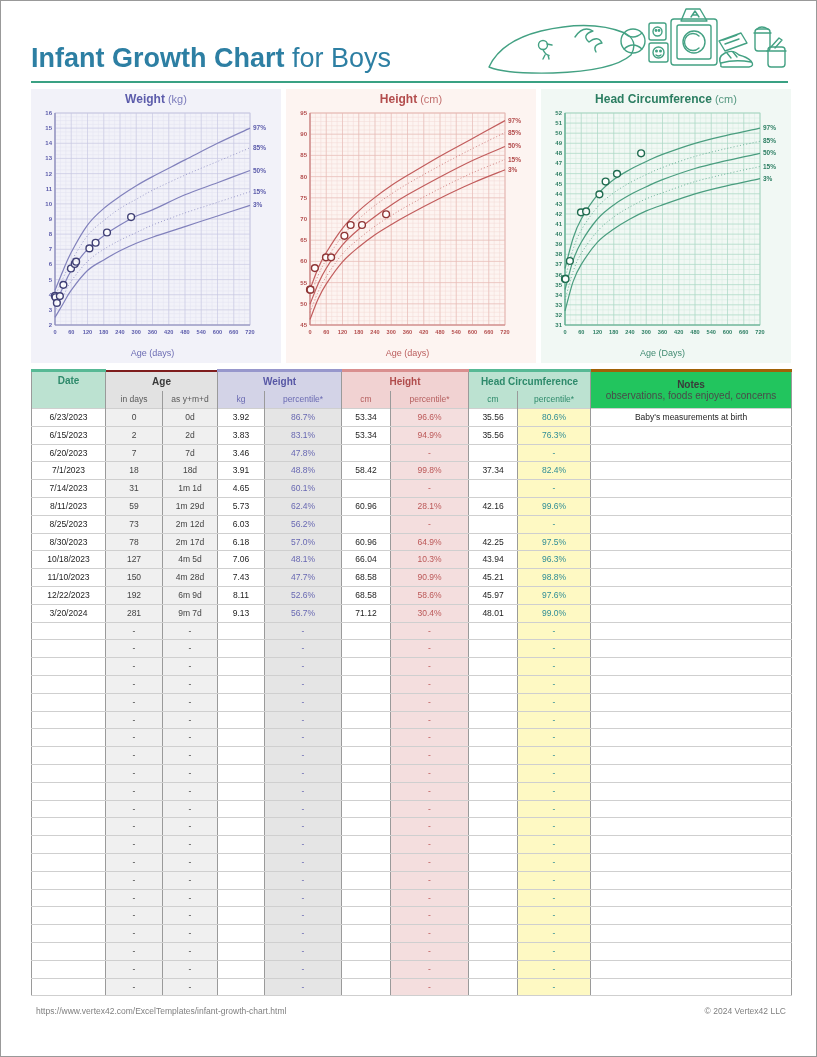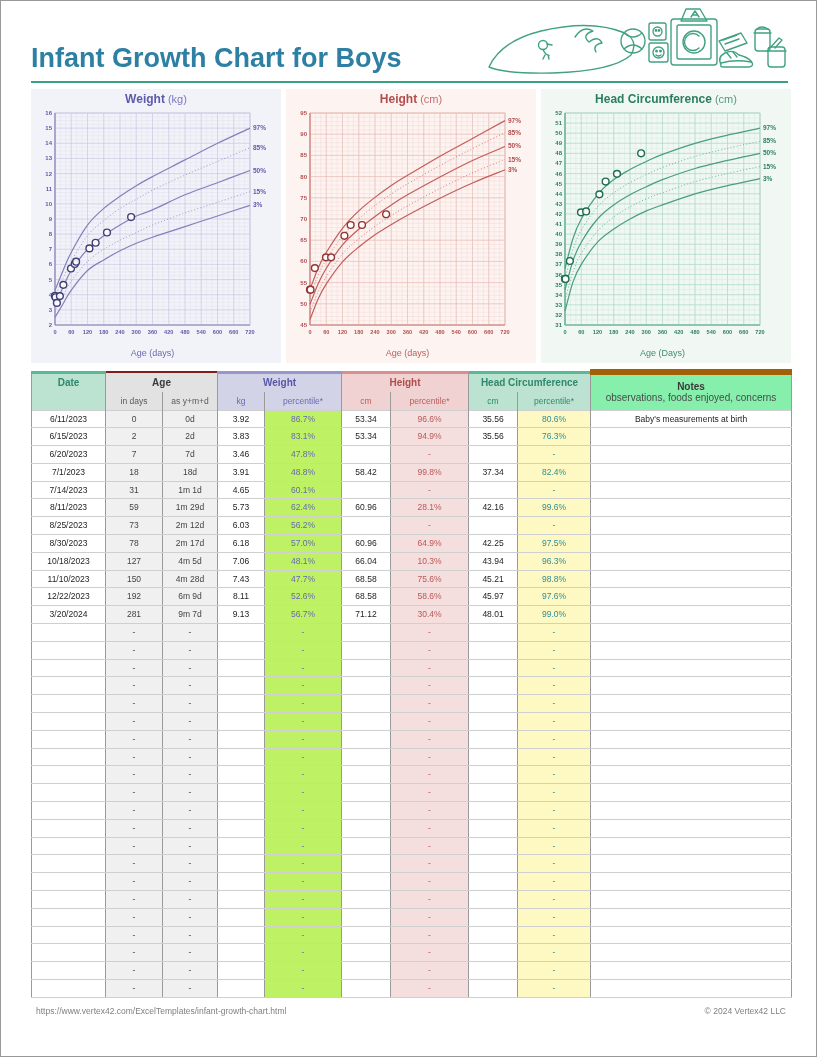--- a/index.html
+++ b/index.html
@@ -9,21 +9,21 @@
     border:1px solid #999; font-family:"Liberation Sans", sans-serif; overflow:hidden;
   }
   
   .header {
     margin:26px 28px 0 30px; height:56px;
     display:flex; justify-content:space-between; align-items:flex-end;
     border-bottom:2px solid #3aa183; padding-bottom:2px;
   }
   .page-title { font-size:27px; color:#2d7fa3; line-height:30px; white-space:nowrap; padding-bottom:6px;}
   .page-title .t-bold { font-weight:bold; }
-  .page-title .t-rest { font-weight:bold; }
+  .page-title .t-rest { font-weight:normal; }
   .toys { width:305px; height:72px; flex:0 0 auto; }
   
   .charts-row { margin:6px 27px 0 30px; display:flex; gap:5px; }
   .chart-panel { width:250px; height:274px; }
   .chart-panel svg { display:block; width:250px; height:274px; }
   svg text { font-family:"Liberation Sans", sans-serif; }
   
   table.growth {
     width:760px; margin:6px 27px 0 30px; border-collapse:collapse; table-layout:fixed;
     border:1.5px solid #7a7a7a;
@@ -34,32 +34,32 @@
   }
   thead th { font-size:10px; padding:0; }
   thead tr.h1 th { height:20px; vertical-align:middle; }
   thead tr.h2 th { height:18px; font-size:8.5px; font-weight:normal; vertical-align:middle; }
   thead { border-bottom:1.5px solid #555; }
   th.g-date { background:#bce2d1; color:#2e8a6b; border-top:3px solid #57b995; vertical-align:top !important; padding-top:3px !important; }
   th.g-age  { background:#e2e2e2; color:#3a3a3a; border-top:2px solid #7f1d1d; }
   th.g-wt   { background:#d3d3e7; color:#5757a5; border-top:3px solid #9797cc; }
   th.g-ht   { background:#f1d2d2; color:#b04c4c; border-top:3px solid #d98f8f; }
   th.g-hc   { background:#bce2d1; color:#2e8a6b; border-top:3px solid #57b995; }
-  th.g-nt   { background:#86efac; color:#3a3a3a; border-top:6px solid #a16207; vertical-align:middle !important; }
+  th.g-nt   { background:#22c55e; color:#3a3a3a; border-top:3px solid #a16207; vertical-align:middle !important; }
   th.s-age  { background:#e2e2e2; color:#5a5a5a; }
   th.s-wt   { background:#d3d3e7; color:#6a6ab2; }
   th.s-ht   { background:#f1d2d2; color:#b55e5e; }
   th.s-hc   { background:#bce2d1; color:#2e8a6b; }
   .nt-sub { font-size:10px; font-weight:normal; color:#4a4a4a; }
   tbody td {
     height:16.8px; line-height:16.8px; font-size:8.5px; color:#1d1d1d;
     border-top:1px solid #cfcfcf; border-bottom:1px solid #cfcfcf;
   }
   td.c-gray { background:#f0f0f0; color:#444; }
-  td.c-wpct { background:#bef264; color:#6868b2; }
+  td.c-wpct { background:#e5e5e5; color:#6868b2; }
   td.c-hpct { background:#f4dede; color:#bb5757; }
   td.c-cpct { background:#fef9c3; color:#2f8d96; }
   
   .footer {
     position:absolute; left:35px; right:30px; bottom:40px;
     display:flex; justify-content:space-between; align-items:center;
     font-size:8.5px; color:#808080;
   }
   .footer a { color:#808080; text-decoration:none; }
 </style>
@@ -660,21 +660,21 @@
         <th class="s-wt">kg</th>
         <th class="s-wt">percentile*</th>
         <th class="s-ht">cm</th>
         <th class="s-ht">percentile*</th>
         <th class="s-hc">cm</th>
         <th class="s-hc">percentile*</th>
       </tr>
     </thead>
     <tbody>
         <tr>
-          <td>6/11/2023</td>
+          <td>6/23/2023</td>
           <td class="c-gray">0</td>
           <td class="c-gray">0d</td>
           <td>3.92</td>
           <td class="c-wpct">86.7%</td>
           <td>53.34</td>
           <td class="c-hpct">96.6%</td>
           <td>35.56</td>
           <td class="c-cpct">80.6%</td>
           <td>Baby's measurements at birth</td>
         </tr>
@@ -774,21 +774,21 @@
           <td class="c-cpct">96.3%</td>
           <td></td>
         </tr>
         <tr>
           <td>11/10/2023</td>
           <td class="c-gray">150</td>
           <td class="c-gray">4m 28d</td>
           <td>7.43</td>
           <td class="c-wpct">47.7%</td>
           <td>68.58</td>
-          <td class="c-hpct">75.6%</td>
+          <td class="c-hpct">90.9%</td>
           <td>45.21</td>
           <td class="c-cpct">98.8%</td>
           <td></td>
         </tr>
         <tr>
           <td>12/22/2023</td>
           <td class="c-gray">192</td>
           <td class="c-gray">6m 9d</td>
           <td>8.11</td>
           <td class="c-wpct">52.6%</td>

